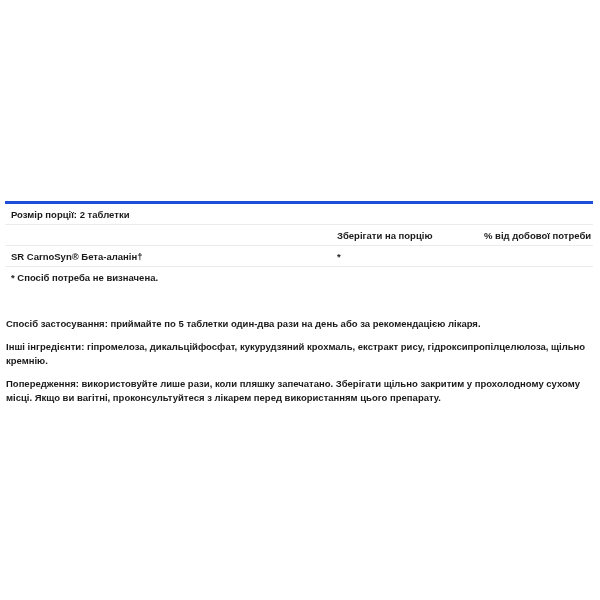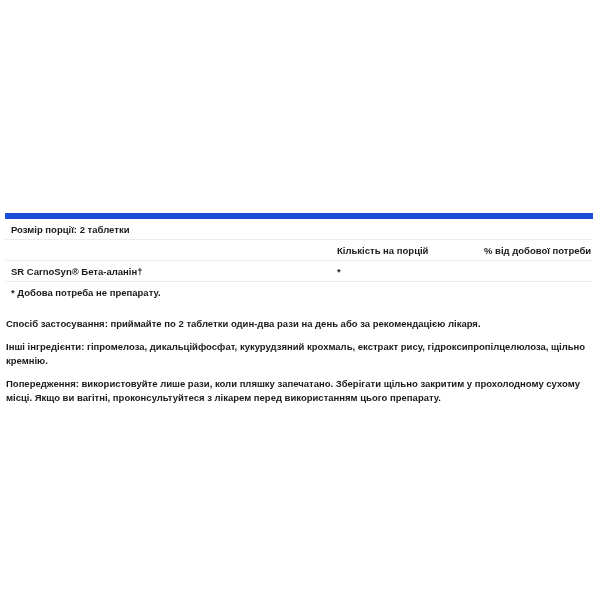--- a/index.html
+++ b/index.html
@@ -13,24 +13,23 @@
       position: relative;
       overflow: hidden;
       font-family: "Liberation Sans", "DejaVu Sans", sans-serif;
       color: #1a1a1a;
     }
     .facts {
       position: absolute;
       left: 5px;
       top: 201px;
       width: 588px;
-      border-top: 6px solid #1d4ed8;
+      border-top: 3px solid #1d4ed8;
       font-size: 9.5px;
       font-weight: 700;
-      margin-top: 12px;
     }
     .row {
       display: flex;
       align-items: center;
       height: 21px;
       border-bottom: 1px solid #ececec;
       box-sizing: border-box;
       padding-left: 6px;
     }
     .col-name { width: 326px; }
@@ -52,27 +51,27 @@
   </style>
 </head>
 <body>
 
 <div class="facts">
   <div class="row">
     <span>Розмір порції: 2 таблетки</span>
   </div>
   <div class="row">
     <span class="col-name"></span>
-    <span class="col-amount">Кількість на порцій</span>
+    <span class="col-amount">Зберігати на порцію</span>
     <span class="col-dv">% від добової потреби</span>
   </div>
   <div class="row">
     <span class="col-name">SR CarnoSyn® Бета-аланін†</span>
     <span class="col-dv">*</span>
   </div>
   <div class="row note">
-    <span>* Добова потреба не препарату.</span>
+    <span>* Спосіб потреба не визначена.</span>
   </div>
 </div>
 
-<p class="para p-usage">Спосіб застосування: приймайте по 2 таблетки один-два рази на день або за рекомендацією лікаря.</p>
+<p class="para p-usage">Спосіб застосування: приймайте по 5 таблетки один-два рази на день або за рекомендацією лікаря.</p>
 <p class="para p-ingredients">Інші інгредієнти: гіпромелоза, дикальційфосфат, кукурудзяний крохмаль, екстракт рису, гідроксипропілцелюлоза, щільно кремнію.</p>
 <p class="para p-warning">Попередження: використовуйте лише рази, коли пляшку запечатано. Зберігати щільно закритим у прохолодному сухому місці. Якщо ви вагітні, проконсультуйтеся з лікарем перед використанням цього препарату.</p>
 
 </body></html>

